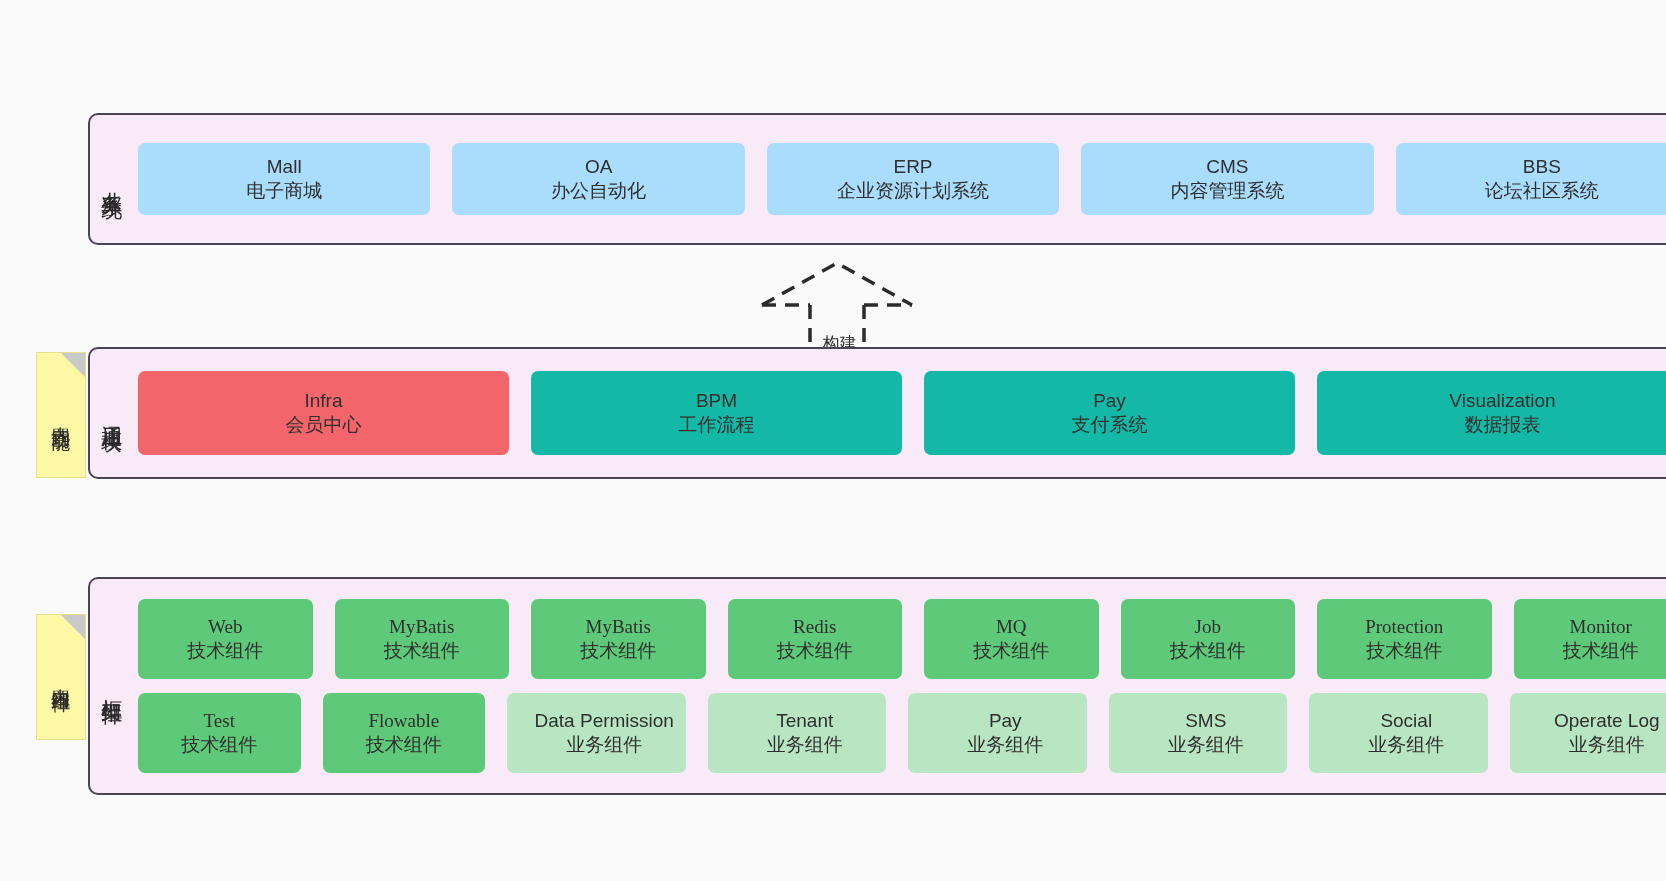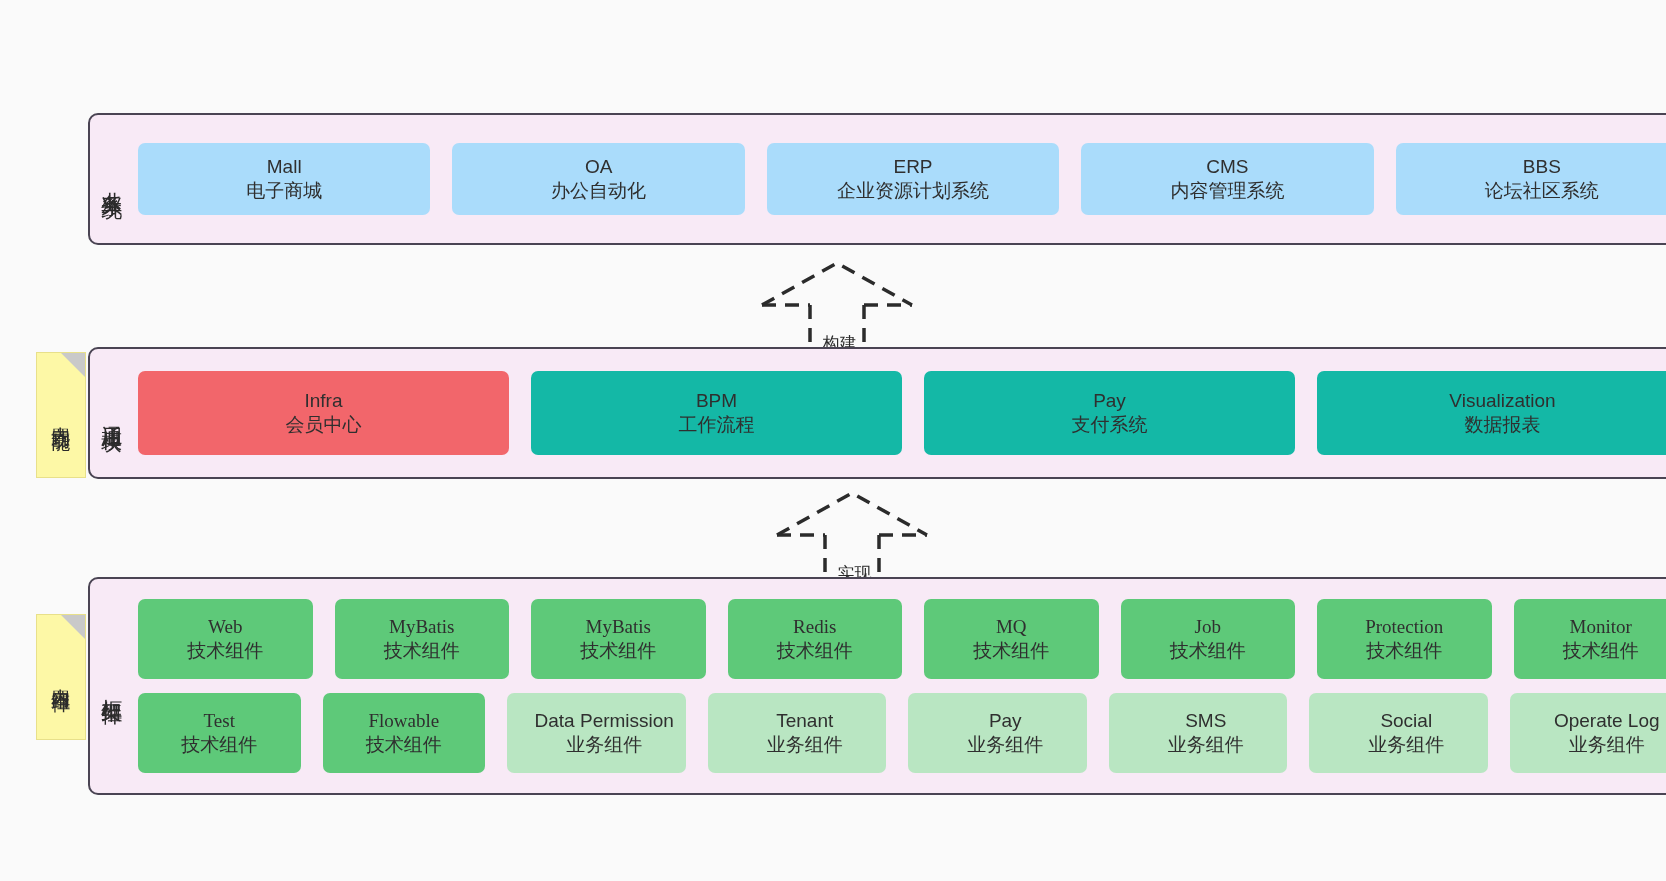--- a/index.html
+++ b/index.html
@@ -228,31 +228,20 @@
           <span class="n-cn">支付系统</span>
         </div>
         <div class="node c-pink">
           <span class="n-en">Visualization</span>
           <span class="n-cn">数据报表</span>
         </div>
       </div>
     </div>
   </div>
 
-  <div class="connector" id="connector-impl">
-    <svg width="190" height="104" viewBox="0 0 190 104">
-      <polyline points="20,52 95,10 170,52" fill="none" stroke="#2b2b2b" stroke-width="3.5" stroke-dasharray="14,9" stroke-linecap="butt"></polyline>
-      <polyline points="20,52 68,52" fill="none" stroke="#2b2b2b" stroke-width="3.5" stroke-dasharray="14,9"></polyline>
-      <polyline points="122,52 170,52" fill="none" stroke="#2b2b2b" stroke-width="3.5" stroke-dasharray="14,9"></polyline>
-      <line x1="68" y1="52" x2="68" y2="100" stroke="#2b2b2b" stroke-width="3.5" stroke-dasharray="14,9"></line>
-      <line x1="122" y1="52" x2="122" y2="100" stroke="#2b2b2b" stroke-width="3.5" stroke-dasharray="14,9"></line>
-      <line x1="68" y1="100" x2="122" y2="100" stroke="#2b2b2b" stroke-width="3.5" stroke-dasharray="14,9"></line>
-    </svg>
-    <span class="conn-label">实现</span>
-  </div>
 
   <div class="sticky" id="sticky-framework">
     <span class="fold"></span>
     <span>内置组件</span>
   </div>
 
   <div class="layer" id="layer-framework">
     <div class="layer-title">框架组件</div>
     <div class="layer-body">
 

